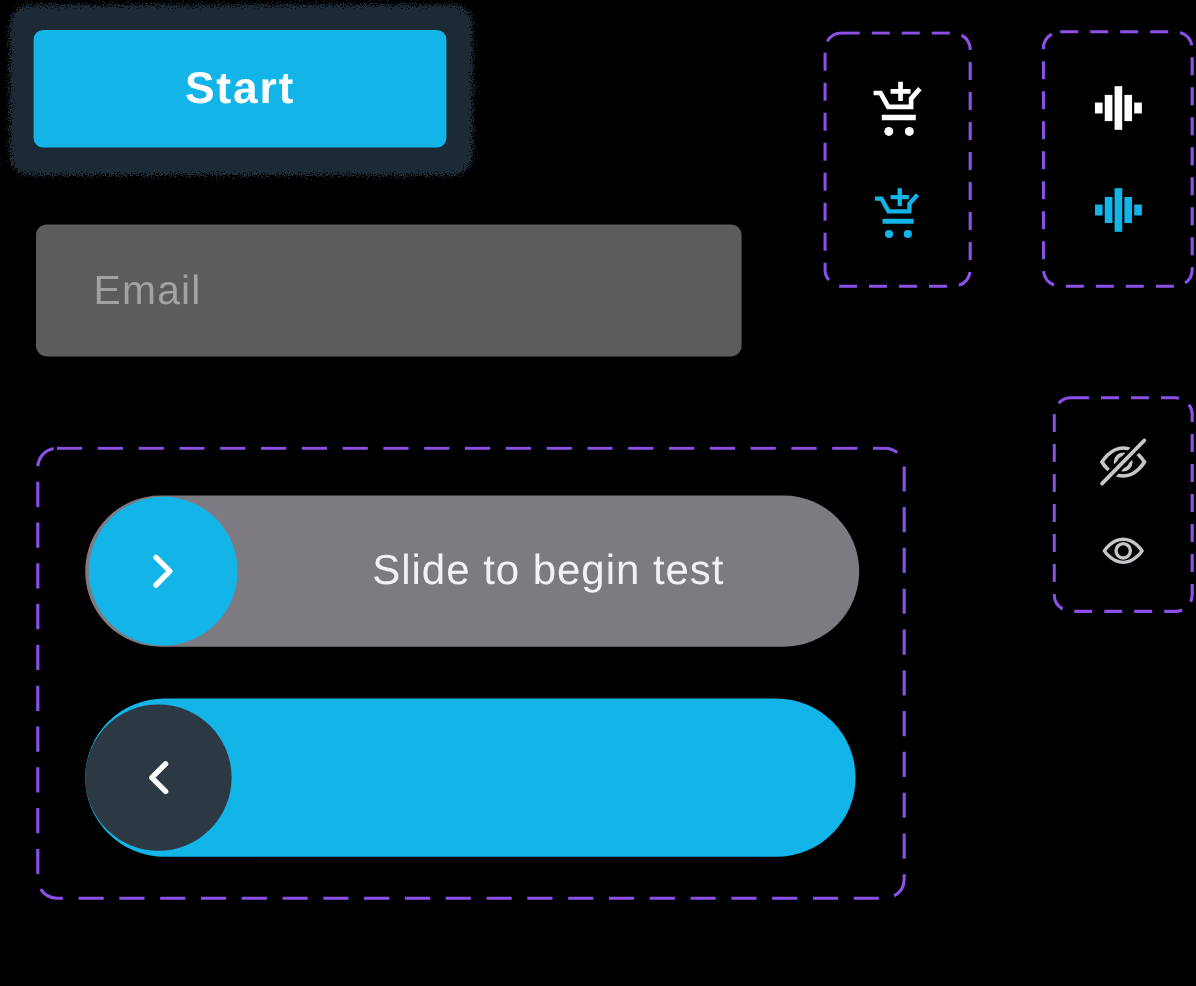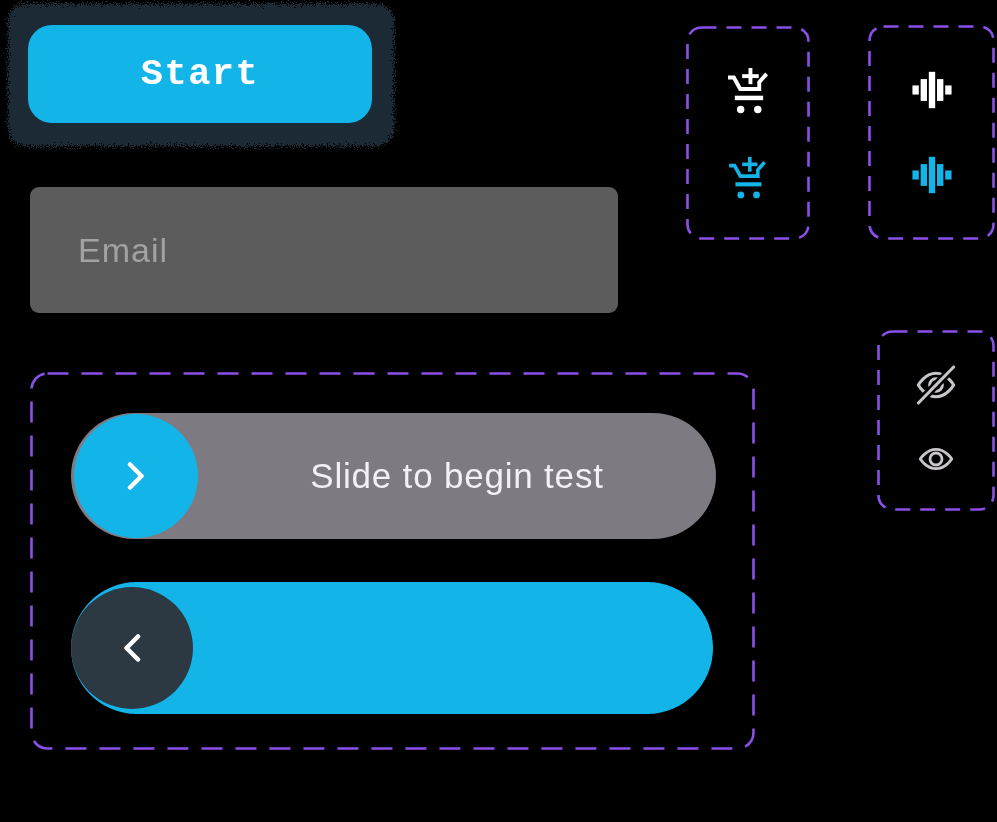--- a/index.html
+++ b/index.html
@@ -7,28 +7,28 @@
     width:997px;height:822px;position:relative;overflow:hidden;
     font-family:"Liberation Sans",sans-serif;
   }
   .canvas{position:absolute;inset:0;background:#000;}
 
   
   .start-group{position:absolute;left:0;top:0;width:410px;height:160px;}
   .noise-frame{position:absolute;left:-8px;top:-8px;}
   .start-btn{
     position:absolute;left:28px;top:25px;width:344px;height:98px;
-    background:#13b5e9;border:none;border-radius:24px;
+    background:#13b5e9;border:none;border-radius:8px;
     color:#fff;font-size:37px;font-weight:700;letter-spacing:1.5px;
-    font-family:Liberation Mono, monospace;cursor:pointer;
+    font-family:Liberation Sans, sans-serif;cursor:pointer;
   }
 
   
   .email{
-    position:absolute;left:30px;top:187px;width:588px;height:126px;
+    position:absolute;left:30px;top:187px;width:588px;height:110px;
     background:#5c5c5c;border:none;border-radius:9px;outline:none;
     color:#e9e7ea;font-size:34px;letter-spacing:1px;
     padding:0 4px 0 48px;box-sizing:border-box;
     font-family:"Liberation Sans",sans-serif;
   }
   .email::placeholder{color:#a3a1a4;opacity:1;}
 
   
   .panel{position:absolute;}
   .dash{position:absolute;left:0;top:0;pointer-events:none;}

